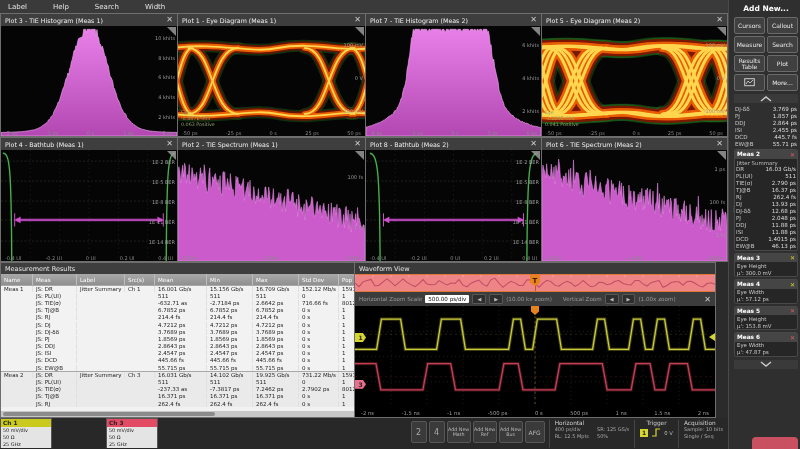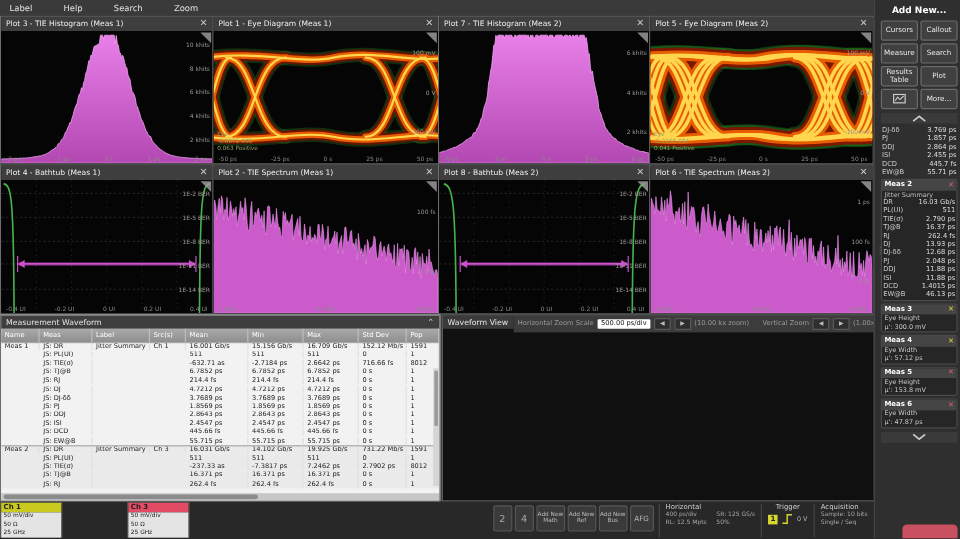--- a/index.html
+++ b/index.html
@@ -30,21 +30,21 @@
   .rt-body{flex:1;overflow:hidden;position:relative;background:#f2f2f2}
   .rt-row{height:7.2px;font-size:5.5px;color:#1c1c1c;align-items:center}
   .rt-row div{padding-left:3px;white-space:nowrap;overflow:hidden;border-right:1px solid #e0e0e0}
   .rt-row.gstart{border-top:1px solid #a8a8a8}
   .rt-row.g2{background:#eaeaea}
   .rt-hscroll{height:6px;background:#c7c7c7;flex:0 0 auto;position:relative}
   .rt-hthumb{position:absolute;left:2px;top:1px;width:58%;height:4px;background:#8b8b8b;border-radius:2px}
   .rt-vscroll{position:absolute;right:0;top:22px;bottom:6px;width:5px;background:#d5d5d5}
   .rt-vthumb{position:absolute;left:1px;top:2px;width:3px;height:46px;background:#9a9a9a;border-radius:1px}
   
-  .wv{position:absolute;left:368px;top:262px;width:362px;height:156px;background:#101010;border:1px solid #6e6e6e;display:flex;flex-direction:row}
+  .wv{position:absolute;left:354px;top:262px;width:362px;height:156px;background:#101010;border:1px solid #6e6e6e;display:flex;flex-direction:column}
   .wv-title{height:11px;background:#3a3a3a;color:#e8e8e8;font-size:6.5px;display:flex;align-items:center;padding:0 4px;flex:0 0 auto}
   .wv-over{height:18px;position:relative;background:#ee8486;border-top:1px solid #e0763a;border-bottom:1px solid #e0763a;overflow:hidden;flex:0 0 auto}
   .wv-over svg{position:absolute;inset:0;width:100%;height:100%}
   .tflag{position:absolute;left:calc(50% - 5px);top:0;width:10px;height:11px;background:#e8821e;color:#3a1c00;font-size:7px;font-weight:bold;display:flex;align-items:center;justify-content:center;clip-path:polygon(0 0,100% 0,100% 70%,50% 100%,0 70%)}
   .tline{position:absolute;left:50%;top:0;bottom:0;width:1px;background:#b45c14}
   .wv-tools{height:14px;background:#3c3c3c;display:flex;align-items:center;gap:3px;padding:0 4px;font-size:5.6px;color:#c9c9c9;flex:0 0 auto}
   .tool-box{background:#fff;color:#111;padding:1px 3px;border-radius:1px;font-size:5.6px}
   .tool-btn{background:#2e2e2e;border:1px solid #585858;color:#bbb;font-size:5px;padding:1px 4px;border-radius:1px;cursor:pointer}
   .tool-dim{color:#9a9a9a}
   .wv-close{margin-left:auto;color:#c9c9c9;font-size:8px;cursor:pointer}
@@ -89,21 +89,21 @@
 </style>
 </head>
 <body>
 
 <div id="app">
 
   <div class="menubar">
     <span>Label</span>
     <span>Help</span>
     <span>Search</span>
-    <span>Zoom</span>
+    <span>Width</span>
   </div>
 
   <div class="panel" style="left:0;top:13px;width:178px;height:124px">
     <div class="ptitle">
       <span>Plot 3 - TIE Histogram (Meas 1)</span>
       <span class="pclose">✕</span>
     </div>
     <div class="pbody">
       <svg id="svg-plot3" viewBox="0 0 200 100" preserveAspectRatio="none">
           <linearGradient id="plot3g" x1="0" y1="0" x2="0" y2="1">
@@ -505,21 +505,21 @@
       <div class="xlabels">
           <span>2 GHz</span>
           <span>4 GHz</span>
           <span>6 GHz</span>
         </div>
     </div>
   </div>
 
   <div class="rt">
     <div class="rt-title">
-      <span>Measurement Waveform</span>
+      <span>Measurement Results</span>
       <span class="rt-collapse">⌃</span>
     </div>
     <div class="rt-grid rt-head" id="rt-head">
         <div>Name</div>
         <div>Meas</div>
         <div>Label</div>
         <div>Src(s)</div>
         <div>Mean</div>
         <div>Min</div>
         <div>Max</div>

